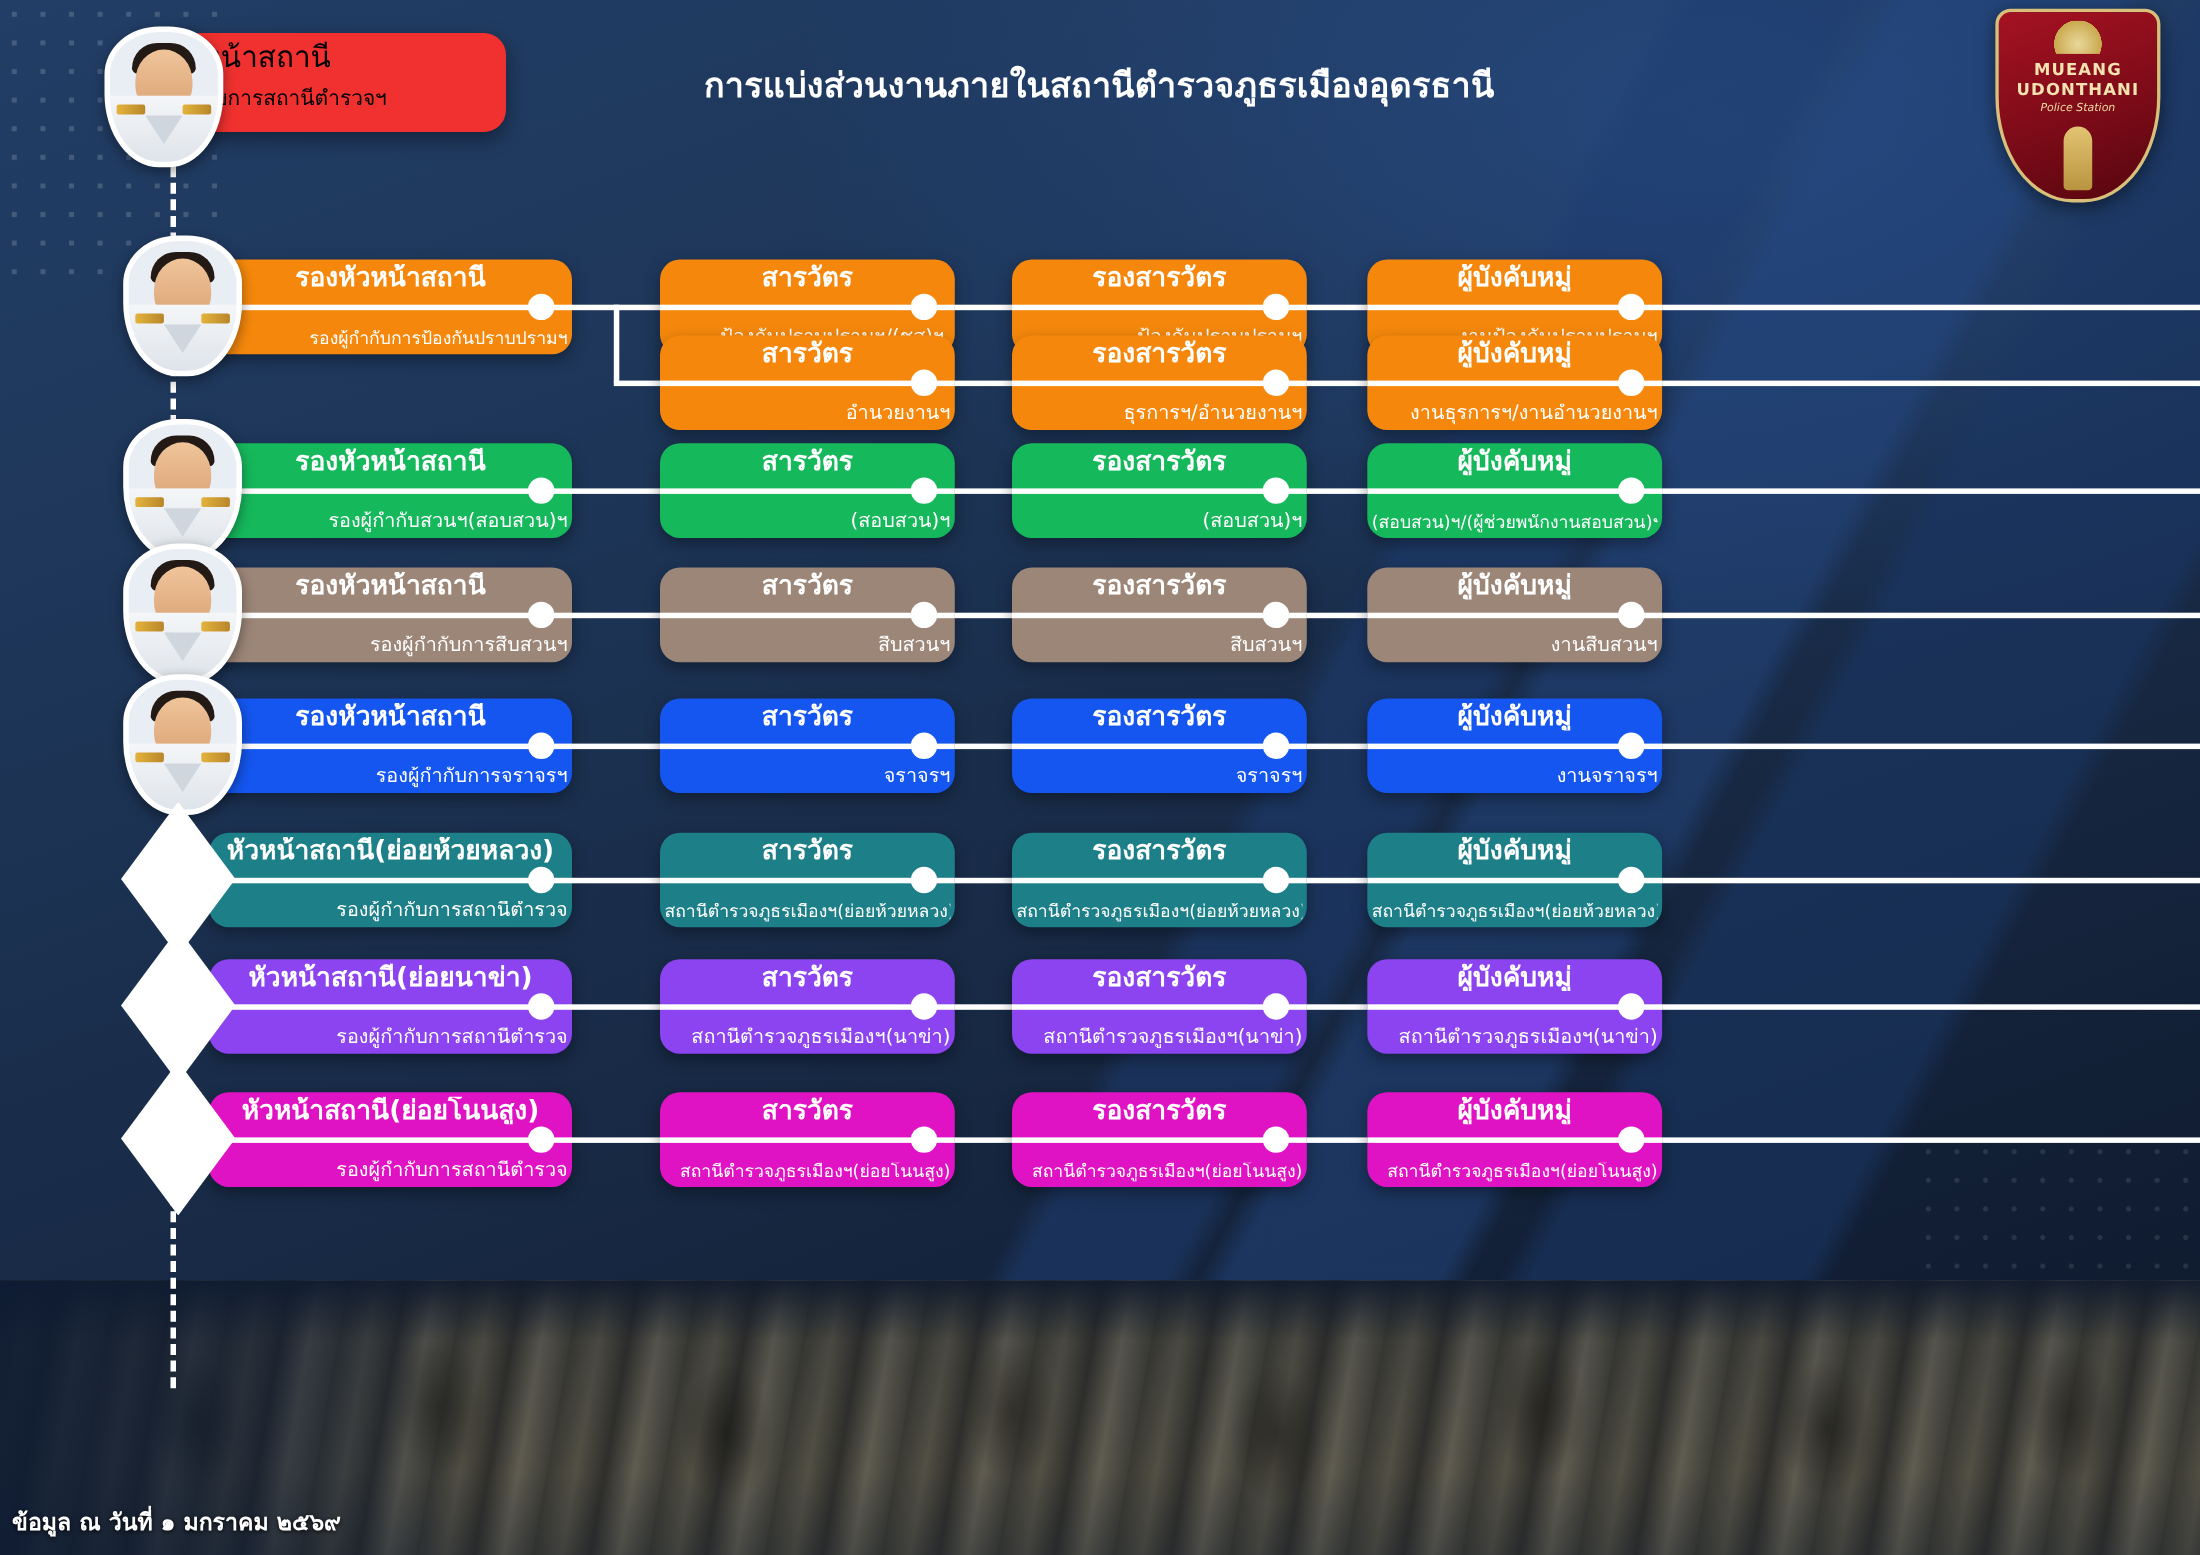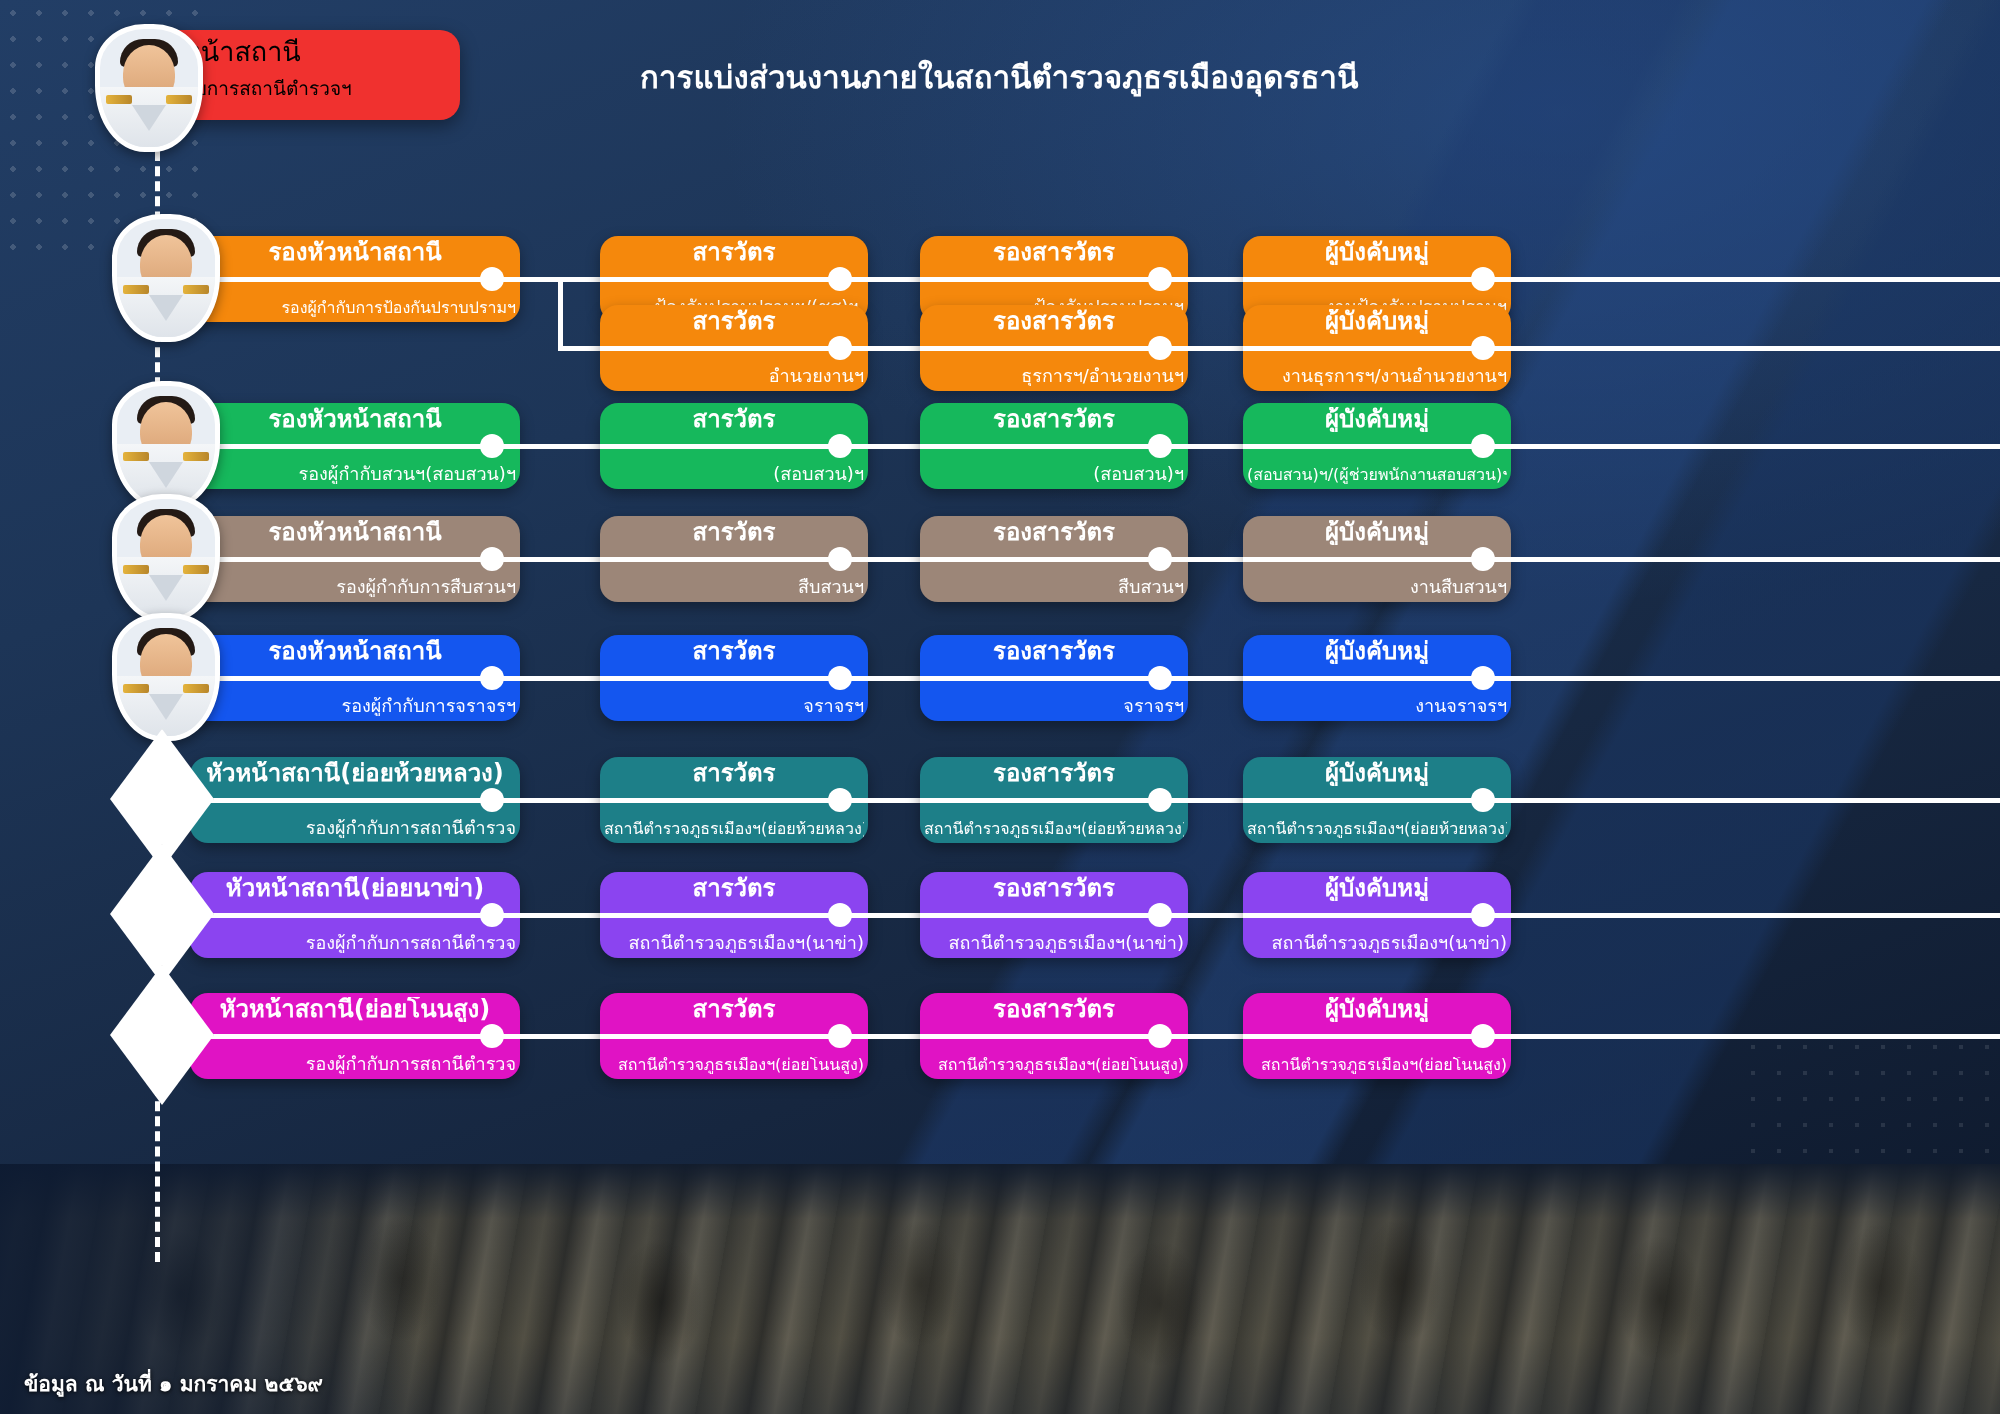--- a/index.html
+++ b/index.html
@@ -83,21 +83,21 @@
   .section-title {
     position: absolute;
     left: 22px; top: 166px;
     color: #ffffff;
     font-size: 30px;
     font-weight: 700;
     white-space: nowrap;
   }
   .footer-note {
     position: absolute;
-    left: 24px; bottom: 14px;
+    left: 11px; bottom: 14px;
     color: #ffffff;
     font-size: 21px;
     font-weight: 700;
     white-space: nowrap;
     text-shadow: 0 1px 4px rgba(0,0,0,0.9);
   }
 
   
   .emblem {
     position: absolute;
@@ -266,20 +266,29 @@
 <div id="stage">
 
   <div class="dots-tl"></div>
   <div class="dots-br"></div>
   <div class="photo-band"></div>
   <div class="band-left-fade"></div>
 
   <div class="page-title">การแบ่งส่วนงานภายในสถานีตำรวจภูธรเมืองอุดรธานี</div>
   <div class="footer-note">ข้อมูล ณ วันที่ ๑ มกราคม ๒๕๖๙</div>
 
+  <div class="emblem">
+    <div class="shield">
+      <div class="crest"></div>
+      <div class="em-line1">MUEANG</div>
+      <div class="em-line2">UDONTHANI</div>
+      <div class="em-sub">Police Station</div>
+      <div class="figure"></div>
+    </div>
+  </div>
 
   <div class="spine"></div>
 
   <div class="avatar" style="left:95px; top:24px;">
     <div class="hair"></div>
     <div class="face"></div>
     <div class="uniform"></div>
     <div class="collar"></div>
   </div>
   <div class="head-node">

